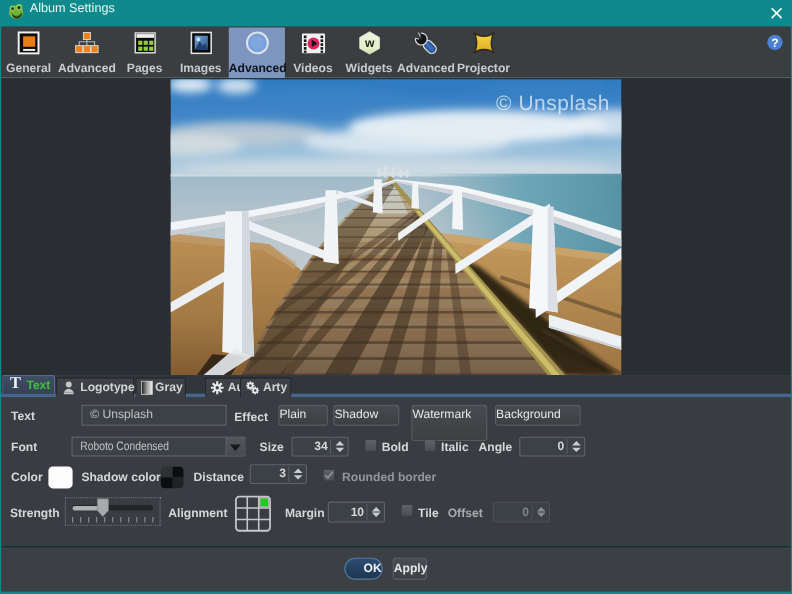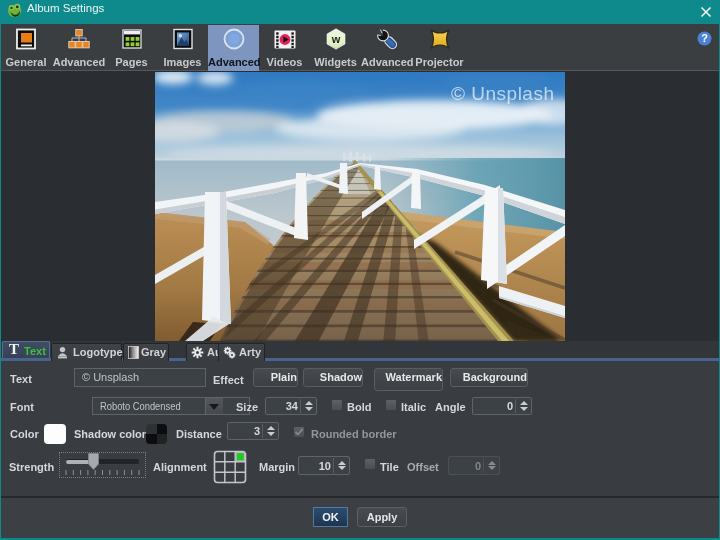--- a/index.html
+++ b/index.html
@@ -1,20 +1,20 @@
 <!DOCTYPE html>
 <html><head>
 <meta charset="utf-8">
 <style>
 *{margin:0;padding:0;box-sizing:border-box}
 html,body{width:720px;height:540px;overflow:hidden}
 body{position:relative;font-family:"Liberation Sans",sans-serif;background:#0e8a8c}
 .abs{position:absolute}
 .lbl{position:absolute;font-size:11px;font-weight:bold;color:#d5d7d9;line-height:12px;white-space:nowrap}
-.btn{position:absolute;background:linear-gradient(#474b4f,#3c4043);border:1px solid #595d61;border-radius:3px;color:#e6e8ea;font-size:11px;font-weight:bold;text-align:right;line-height:17px}
+.btn{position:absolute;background:linear-gradient(#474b4f,#3c4043);border:1px solid #595d61;border-radius:3px;color:#e6e8ea;font-size:11px;font-weight:normal;text-align:left;line-height:17px}
 .field{position:absolute;background:#3c4145;border:1px solid #60646a;color:#c2c4c6;font-size:11px}
 .cb{position:absolute;width:12px;height:12px;background:linear-gradient(#5e6266,#4b4f53);border:1px solid #3a3d40;border-radius:2px}
 .spin{position:absolute;background:#3c4145;border:1px solid #60646a;border-radius:2px}
 .spin .val{position:absolute;right:18px;top:2px;font-size:11px;font-weight:bold;color:#d6d8da}
 .spin .sep{position:absolute;right:15px;top:1px;bottom:1px;width:1px;background:#595d61}
 .spin .up{position:absolute;right:3.5px;top:3px;width:0;height:0;border-left:4px solid transparent;border-right:4px solid transparent;border-bottom:4.5px solid #c9ccd0}
 .spin .dn{position:absolute;right:3.5px;bottom:3px;width:0;height:0;border-left:4px solid transparent;border-right:4px solid transparent;border-top:4.5px solid #c9ccd0}
 .tb-item{position:absolute;top:24px;height:47px;text-align:center}
 .tb-item .ic{position:absolute;top:4px;left:50%;margin-left:-11px;width:22px;height:22px}
 .tb-item .tx{position:absolute;bottom:3px;width:100%;font-size:11px;font-weight:bold;color:#c9cbcd}
@@ -369,25 +369,25 @@
 
 <div class="abs" style="left:1px;top:361px;width:718px;height:135px;background:#393d41"></div>
 <div class="abs" style="left:1px;top:496px;width:718px;height:2px;background:#26292c"></div>
 <div class="abs" style="left:1px;top:498px;width:718px;height:40px;background:#3c4044"></div>
 
 <div class="lbl" style="left:10px;top:373px">Text</div>
 <div class="field" style="left:74px;top:368px;width:132px;height:19px;line-height:17px;padding-left:7px">© Unsplash</div>
 <div class="lbl" style="left:213px;top:374px">Effect</div>
 <div class="btn" style="left:253px;top:368px;width:45px;height:19px">Plain</div>
 <div class="btn" style="left:303px;top:368px;width:60px;height:19px">Shadow</div>
-<div class="btn" style="left:374px;top:368px;width:69px;height:23px">Watermark</div>
+<div class="btn" style="left:374px;top:368px;width:69px;height:33px">Watermark</div>
 <div class="btn" style="left:450px;top:368px;width:78px;height:19px">Background</div>
 
 <div class="lbl" style="left:10px;top:401px">Font</div>
-<div class="field" style="left:92px;top:397px;width:158px;height:18px;line-height:16px;padding-left:7px"><span style="display:inline-block;transform:scaleX(0.85);transform-origin:0 0">Roboto Condensed</span></div>
+<div class="field" style="left:65px;top:397px;width:158px;height:18px;line-height:16px;padding-left:7px"><span style="display:inline-block;transform:scaleX(0.85);transform-origin:0 0">Roboto Condensed</span></div>
 <div class="abs" style="left:205px;top:398px;width:18px;height:16px;background:linear-gradient(#54585c,#464a4e);border-left:1px solid #60646a"></div>
 <div class="abs" style="left:209px;top:404px;width:0;height:0;border-left:5px solid transparent;border-right:5px solid transparent;border-top:6px solid #16181a"></div>
 <div class="lbl" style="left:236px;top:401px">Size</div>
 <div class="spin" style="left:265px;top:397px;width:52px;height:18px">
     <span class="val">34</span>
     <span class="sep"></span>
     <span class="up"></span>
     <span class="dn"></span>
   </div>
 <div class="cb" style="left:331px;top:399px"></div>
@@ -453,18 +453,18 @@
 <div class="cb" style="left:364px;top:458px"></div>
 <div class="lbl" style="left:380px;top:461px">Tile</div>
 <div class="lbl" style="left:407px;top:461px;color:#a8abae">Offset</div>
 <div class="spin" style="left:448px;top:456px;width:52px;height:19px;border-color:#4c5054">
     <span class="val" style="top:3px;color:#82868a">0</span>
     <span class="sep" style="background:#4c5054"></span>
     <span class="up" style="top:4px;border-bottom-color:#888c90"></span>
     <span class="dn" style="bottom:4px;border-top-color:#888c90"></span>
   </div>
 
-<div class="abs" style="left:313px;top:507px;width:35px;height:20px;background:linear-gradient(#2c4c70,#1d3650);border:1px solid #54799f;border-radius:0;color:#f0f4f8;font-size:11px;font-weight:bold;text-align:center;line-height:18px">OK</div>
-<div class="abs" style="left:357px;top:507px;width:50px;height:20px;background:linear-gradient(#484c50,#3d4145);border:1px solid #5c6064;border-radius:3px;color:#e4e6e8;font-size:11px;font-weight:bold;text-align:center;line-height:18px">Apply</div>
+<div class="abs" style="left:313px;top:507px;width:35px;height:20px;background:linear-gradient(#2c4c70,#1d3650);border:1px solid #54799f;border-radius:10px;color:#f0f4f8;font-size:11px;font-weight:bold;text-align:right;line-height:18px">OK</div>
+<div class="abs" style="left:357px;top:507px;width:31px;height:20px;background:linear-gradient(#484c50,#3d4145);border:1px solid #5c6064;border-radius:3px;color:#e4e6e8;font-size:11px;font-weight:bold;text-align:center;line-height:18px">Apply</div>
 
 <div class="abs" style="left:0;top:0;width:1px;height:540px;background:#0e8a8c"></div>
 <div class="abs" style="left:719px;top:0;width:1px;height:540px;background:#0e8a8c"></div>
 <div class="abs" style="left:0;top:538px;width:720px;height:2px;background:#0e8a8c"></div>
 
 </body></html>

